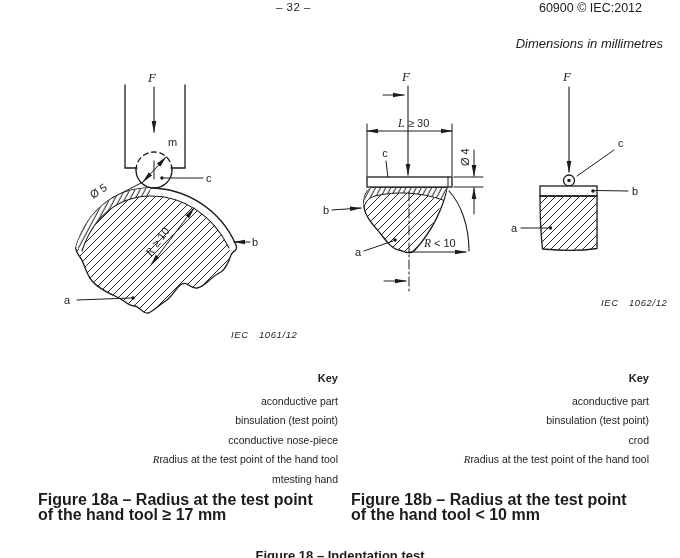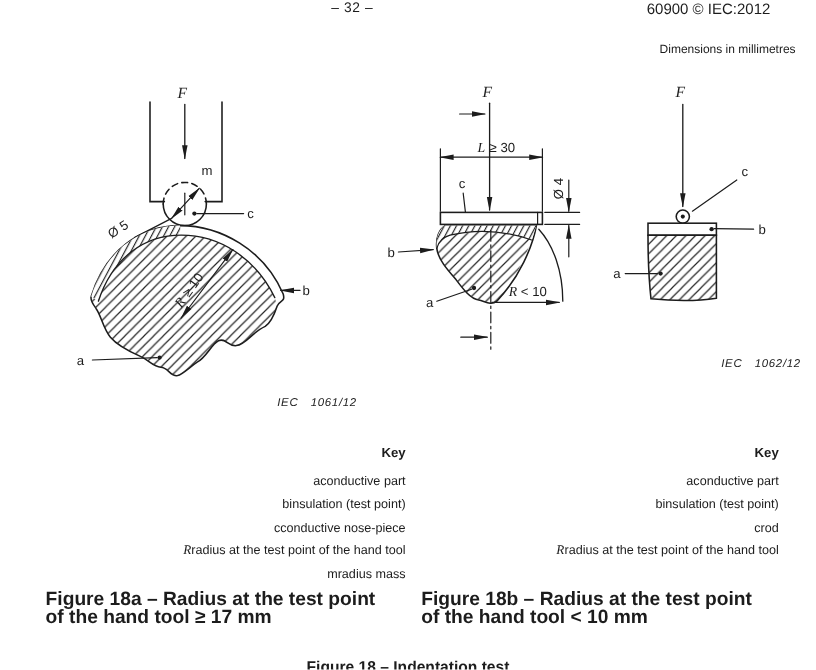--- a/index.html
+++ b/index.html
@@ -3,21 +3,21 @@
 <meta charset="utf-8">
 <style>
   html,body{margin:0;padding:0;}
   body{
     width:680px;height:558px;position:relative;background:#ffffff;
     font-family:"Liberation Sans",sans-serif;color:#1c1c1c;overflow:hidden;
   }
   .abs{position:absolute;}
   .page-num{top:1px;left:0;width:587px;text-align:center;font-size:11.5px;letter-spacing:.5px;}
   .doc-ref{top:1px;right:38px;font-size:12.5px;}
-  .dims-note{top:36px;right:17px;font-size:10px;}
+  .dims-note{top:36px;right:17px;font-size:13px;font-style:italic;}
   svg.fig{position:absolute;left:0;top:0;}
   
   text{fill:#1c1c1c;}
   .lbl{font:11px "Liberation Sans",sans-serif;}
   .itsym{font:italic 11.5px "Liberation Serif",serif;}
   .force{font:italic 13px "Liberation Serif",serif;}
   .iec{font:italic 9.5px "Liberation Sans",sans-serif;word-spacing:7px;letter-spacing:.6px;}
   
   .key{top:371px;width:310px;font-size:10.5px;text-align:right;}
   .key-title{font-size:11px;font-weight:bold;line-height:14px;margin-bottom:7px;}
@@ -190,21 +190,21 @@
   <div class="key-row">
     <span class="sym">b</span><span>insulation (test point)</span>
   </div>
   <div class="key-row">
     <span class="sym">c</span><span>conductive nose-piece</span>
   </div>
   <div class="key-row">
     <span class="sym sym-it">R</span><span>radius at the test point of the hand tool</span>
   </div>
   <div class="key-row">
-    <span class="sym">m</span><span>radius mass</span>
+    <span class="sym">m</span><span>testing hand</span>
   </div>
 </div>
 
 <div class="abs key key-b" style="left:339px;">
   <div class="key-title">Key</div>
   <div class="key-row">
     <span class="sym">a</span><span>conductive part</span>
   </div>
   <div class="key-row">
     <span class="sym">b</span><span>insulation (test point)</span>

